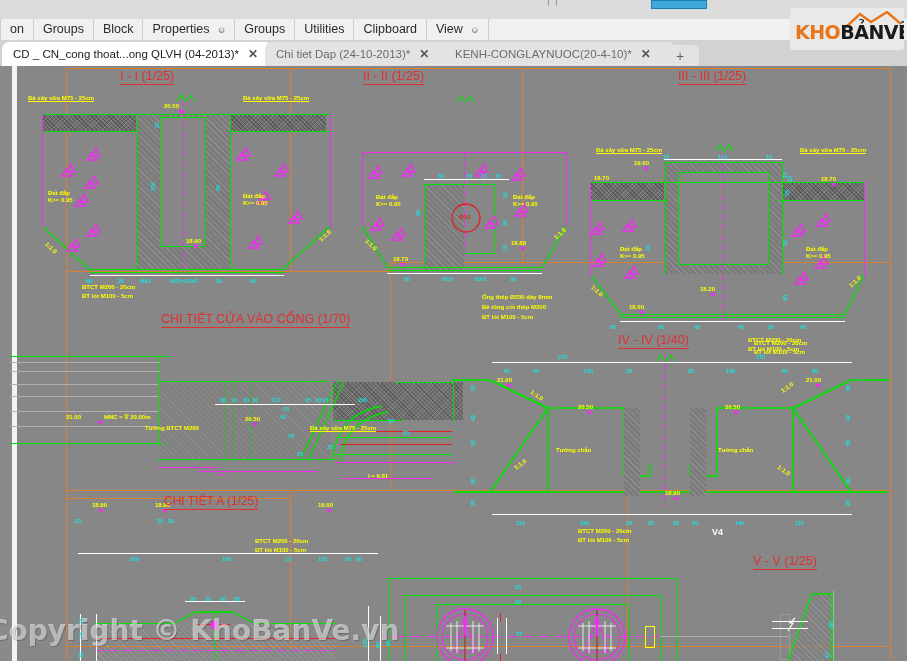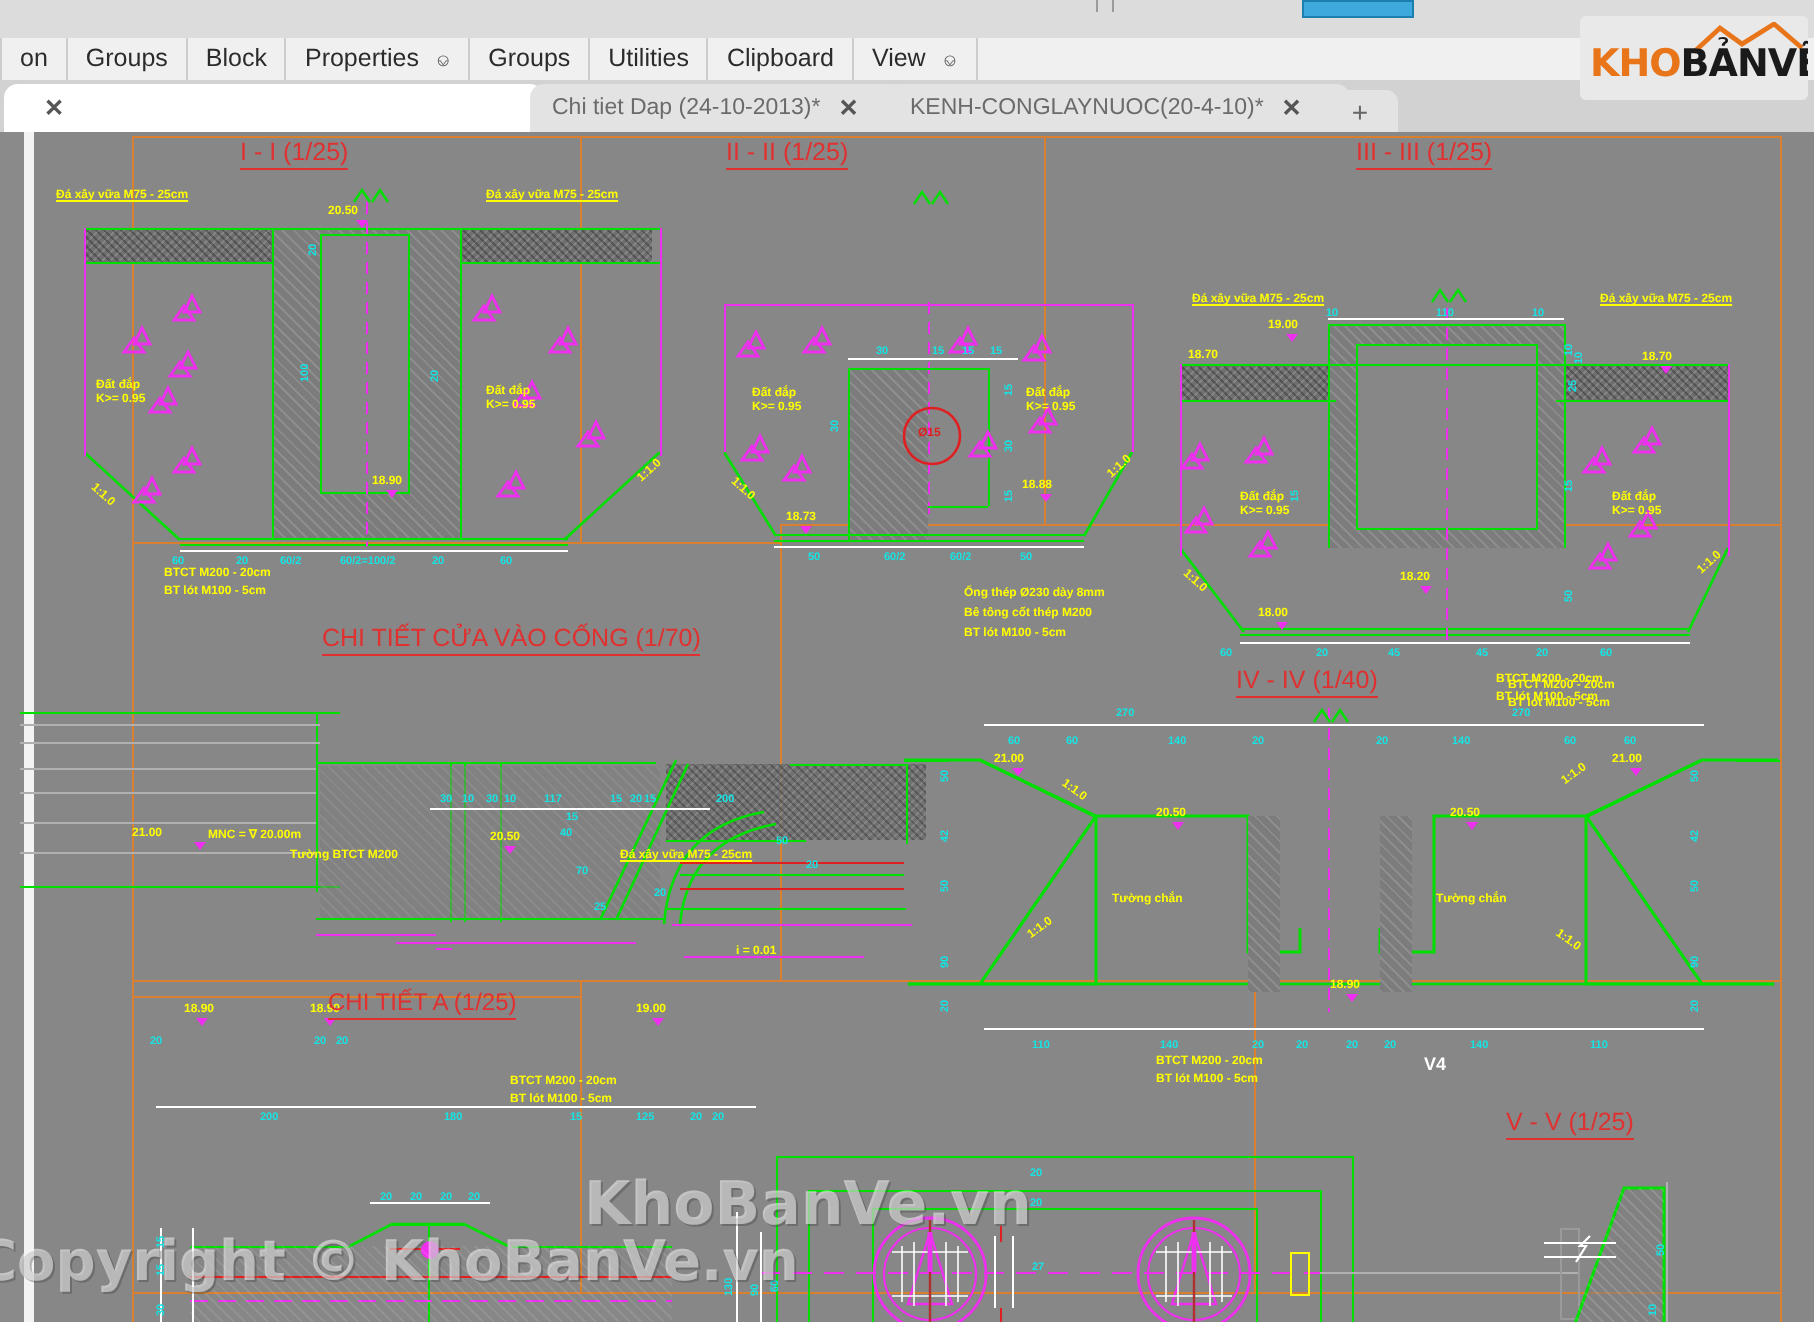--- a/index.html
+++ b/index.html
@@ -114,20 +114,21 @@
       <span>Clipboard</span>
     </div>
     <div class="menu-item">
       <span>View</span>
       <span class="menu-arrow">⎉</span>
     </div>
   </div>
 
   <div class="tabstrip">
     <div class="tab active" style="left:2px;width:252px;">
+      <span>CD _ CN_cong thoat...ong QLVH (04-2013)*</span>
       <span class="x">✕</span>
     </div>
     <div class="tab inactive" style="left:265px;width:172px;">
       <span>Chi tiet Dap (24-10-2013)*</span>
       <span class="x">✕</span>
     </div>
     <div class="tab inactive" style="left:444px;width:213px;">
       <span>KENH-CONGLAYNUOC(20-4-10)*</span>
       <span class="x">✕</span>
     </div>
@@ -773,17 +774,16 @@
          clip-path:polygon(0 76%,0 100%,100% 100%,100% 0,80% 0,56% 72%);"></div>
     <div class="ln h w" style="left:772px;top:555px;width:36px;"></div>
     <div class="ln h w" style="left:772px;top:562px;width:36px;"></div>
     <svg style="position:absolute;left:786px;top:551px;width:14px;height:16">
       <polyline points="2,14 7,6 4,6 9,1" fill="none" stroke="#ffffff" stroke-width="1.1"></polyline>
     </svg>
     <div class="ln v gr" style="left:833px;top:525px;height:102px;"></div>
     <div class="dimv" style="left:828px;top:562px;">50</div>
     <div class="dimv" style="left:824px;top:592px;">10</div>
 
-    <div class="wm" style="left:292px;top:519px;font-size:30px;">KhoBanVe.vn</div>
     <div class="wm" style="left:-12px;top:548px;font-size:28px;">Copyright © KhoBanVe.vn</div>
 
   </div>
 </div>
 
 </body></html>

